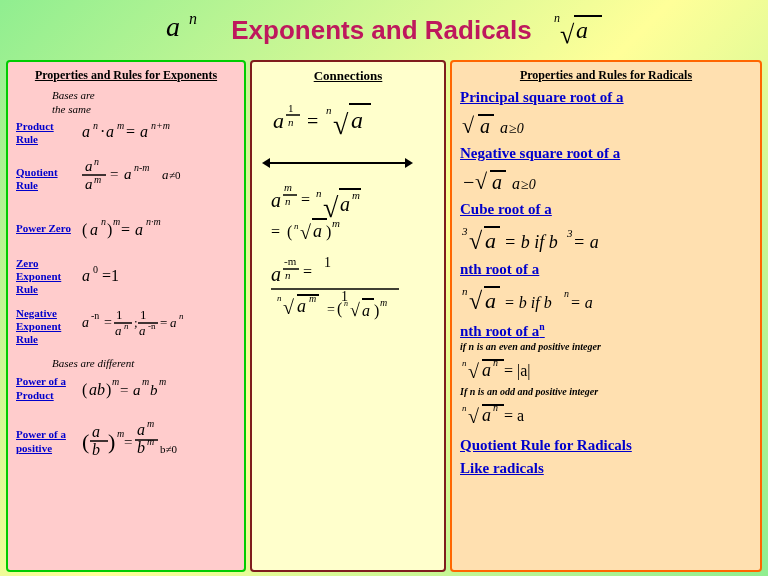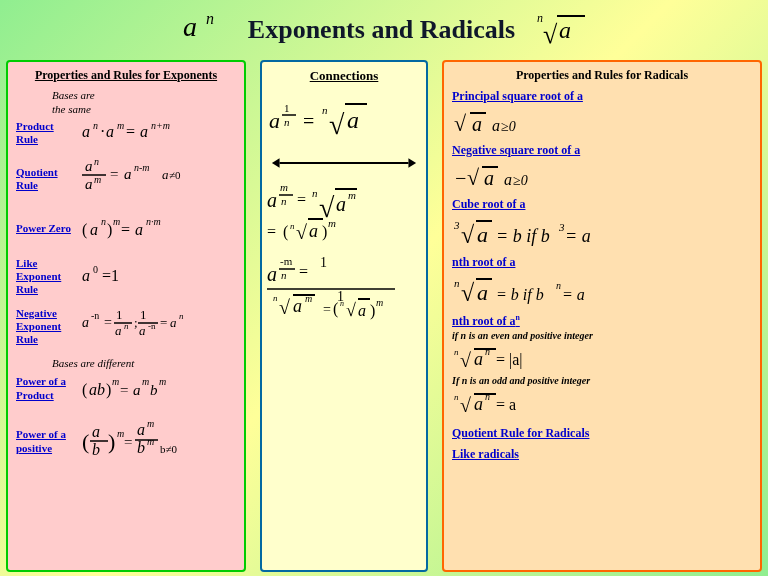--- a/index.html
+++ b/index.html
@@ -17,28 +17,28 @@
       text-align: center;
       padding: 8px 0 4px 0;
       display: flex;
       justify-content: center;
       align-items: center;
       gap: 20px;
     }
     .title-text {
       font-size: 26px;
       font-weight: bold;
-      color: #0f172a;
-      font-family: Liberation Serif, serif;
+      color: #be185d;
+      font-family: Liberation Sans, sans-serif;
     }
 
     
     .columns {
       display: flex;
-      gap: 14px;
+      gap: 4px;
       padding: 4px 6px;
       height: 520px;
     }
 
     
     .left-panel {
       background: #ffcccc;
       border: 2px solid #00cc00;
       border-radius: 4px;
       padding: 6px 8px;
@@ -50,24 +50,24 @@
       font-size: 12px;
       text-decoration: underline;
       color: #000;
       text-align: center;
       margin-bottom: 6px;
     }
 
     
     .middle-panel {
       background: #ffffcc;
-      border: 2px solid #0369a1;
+      border: 2px solid #7f1d1d;
       border-radius: 4px;
       padding: 6px 8px;
-      width: 168px;
+      width: 196px;
       flex-shrink: 0;
       display: flex;
       flex-direction: column;
       align-items: center;
     }
     .middle-panel .panel-title {
       font-weight: bold;
       font-size: 13px;
       color: #000;
       text-decoration: underline;
@@ -79,20 +79,21 @@
     .right-panel {
       background: #ffe0b0;
       border: 2px solid #ff6600;
       border-radius: 4px;
       padding: 6px 8px;
       flex: 1;
     }
     .right-panel .panel-title {
       font-weight: bold;
       font-size: 12px;
+      text-decoration: underline;
       color: #000;
       text-align: center;
       margin-bottom: 6px;
     }
 
     
     .rule-row {
       display: flex;
       align-items: center;
       margin-bottom: 8px;
@@ -117,21 +118,21 @@
       margin-bottom: 2px;
       margin-left: 36px;
     }
 
     
     .rad-rule-row {
       margin-bottom: 6px;
     }
     .rad-rule-label {
       color: #0000cc;
-      font-size: 12px;
+      font-size: 15px;
       font-weight: bold;
       text-decoration: underline;
       display: block;
       margin-bottom: 1px;
     }
     .rad-rule-formula {
       font-size: 13px;
       font-style: italic;
       color: #000;
       display: flex;
@@ -223,21 +224,21 @@
           <text x="27" y="26" font-size="16" font-family="Times New Roman">)</text>
           <text x="33" y="16" font-size="10" font-style="italic" font-family="Times New Roman">m</text>
           <text x="41" y="26" font-size="16" font-family="Times New Roman">=</text>
           <text x="55" y="26" font-size="16" font-style="italic" font-family="Times New Roman">a</text>
           <text x="66" y="16" font-size="10" font-style="italic" font-family="Times New Roman">n·m</text>
         </svg>
       </span>
     </div>
 
     <div class="rule-row">
-      <span class="rule-label">Like Exponent Rule</span>
+      <span class="rule-label">Zero Exponent Rule</span>
       <span>
         <svg width="80" height="28" viewBox="0 0 80 28">
           <text x="2" y="20" font-size="16" font-style="italic" font-family="Times New Roman">a</text>
           <text x="13" y="12" font-size="10" font-family="Times New Roman">0</text>
           <text x="22" y="20" font-size="16" font-family="Times New Roman">=1</text>
         </svg>
       </span>
     </div>
 
     <div class="rule-row">

